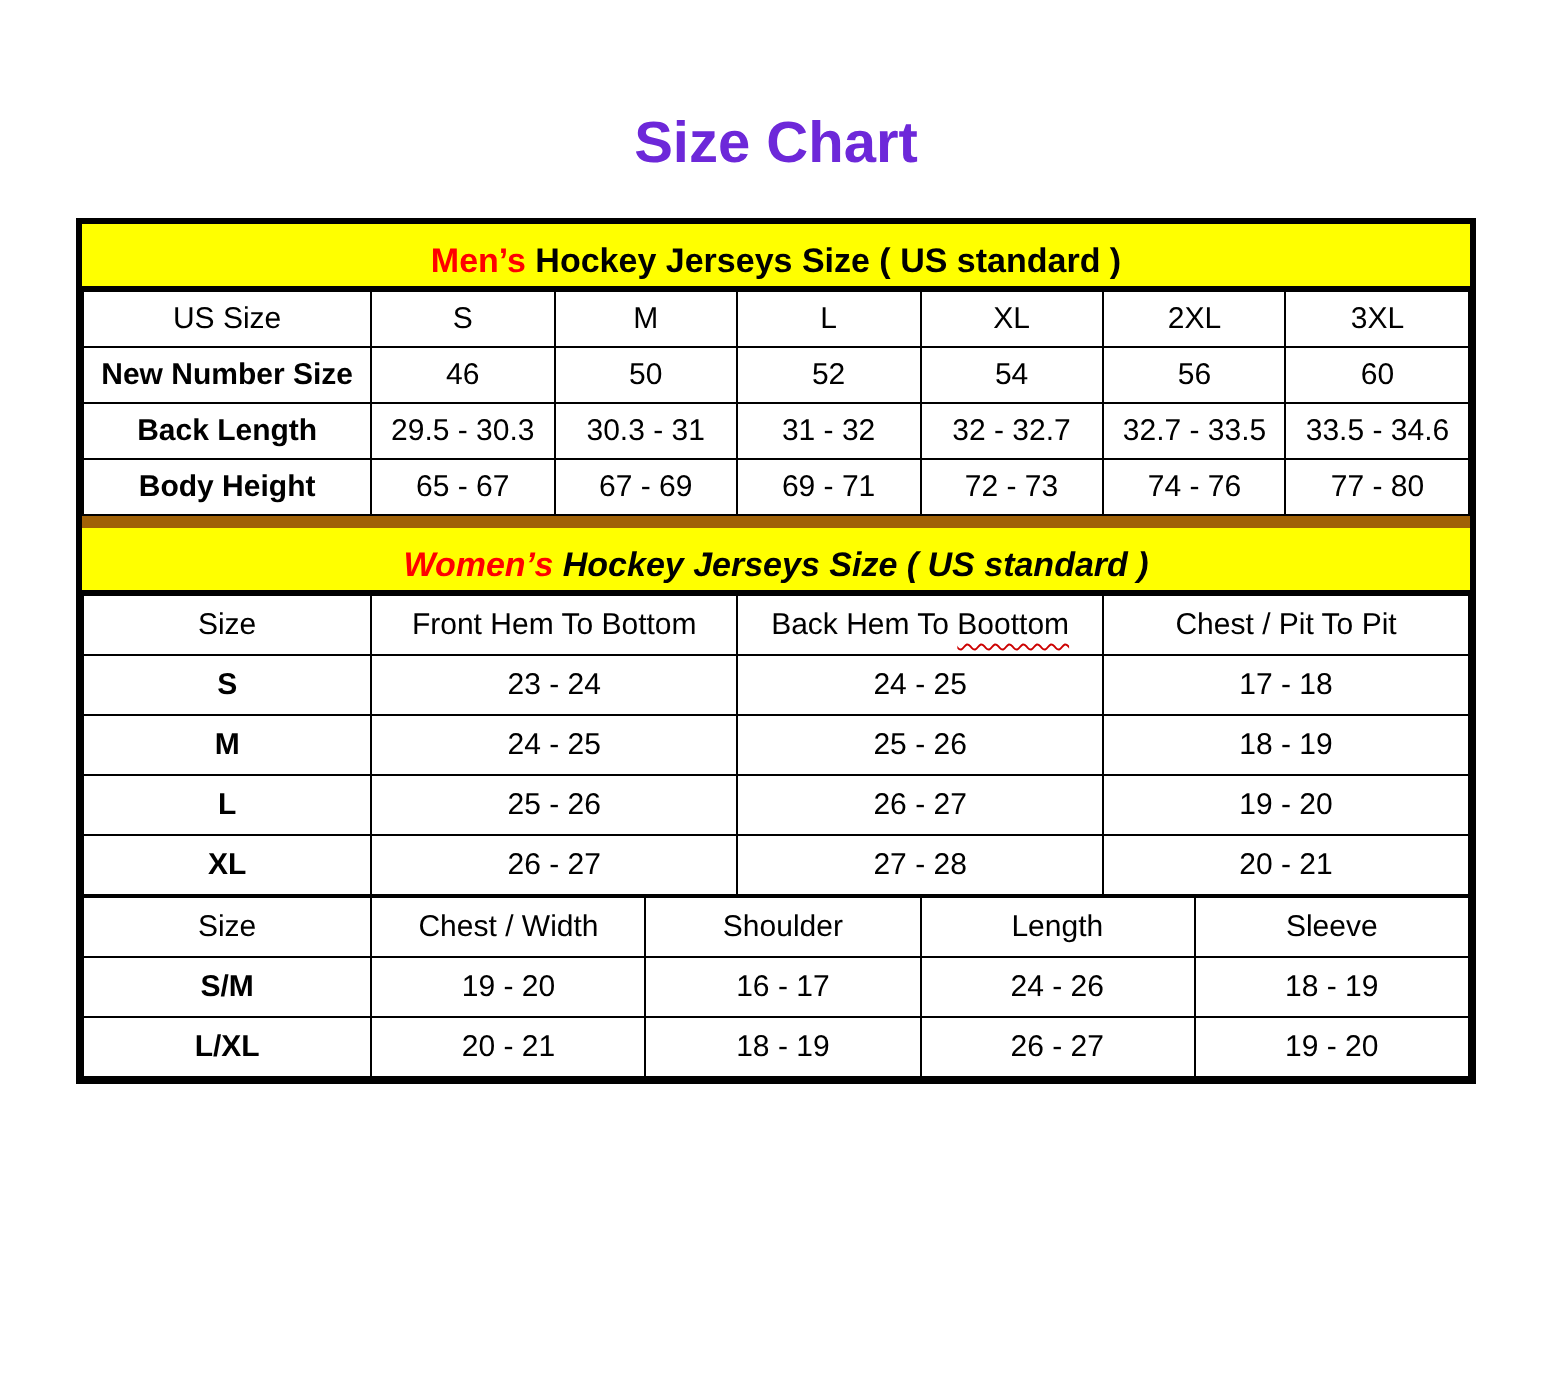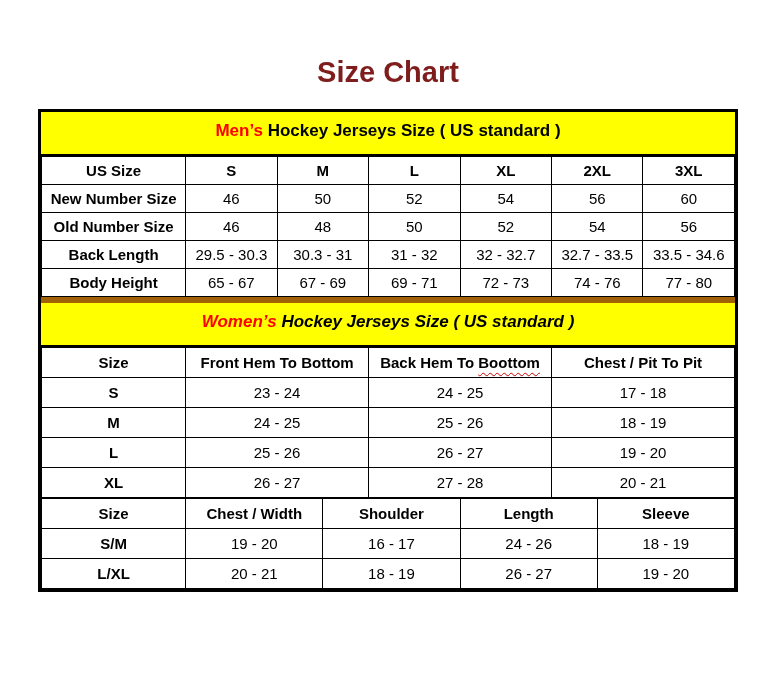--- a/index.html
+++ b/index.html
@@ -10,35 +10,35 @@
     height: 692px;
     font-family: "Liberation Sans", sans-serif;
     color: #000000;
     overflow: hidden;
   }
   h1.page-title {
     margin: 56px 0 20px 0;
     text-align: center;
     font-size: 29px;
     font-weight: bold;
-    color: #7f1d1d;
+    color: #6d28d9;
     letter-spacing: 0px;
   }
   .chart-wrap {
     width: 700px;
     margin: 0 auto;
     border: 3px solid #000000;
     box-sizing: border-box;
   }
   .band {
     background: #FFFF00;
     text-align: center;
     font-weight: bold;
     font-size: 17px;
-    padding: 9px 0 13px 0;
+    padding: 9px 0 2px 0;
     border-bottom: 2px solid #000000;
   }
   section + section .band {
     border-top: 6px solid #a16207;
     font-style: italic;
   }
   section[data-table-id="youth"] .band { padding: 6px 0 5px 0; }
   .band .band-red { color: #FF0000; }
   table.size-table {
     width: 100%;
@@ -49,21 +49,21 @@
   table.size-table th,
   table.size-table td {
     border: 1px solid #000000;
     text-align: center;
     vertical-align: middle;
     padding: 4px 2px;
     height: 19px;
     overflow: hidden;
     white-space: nowrap;
   }
-  table.size-table thead th { font-weight: bold; }
+  table.size-table thead th { font-weight: normal; }
   col.label-col { width: 20.8%; }
   td.row-label { font-weight: bold; }
   section[data-table-id="womens"] td.row-label,
   section[data-table-id="youth"] td.row-label { font-weight: bold; }
   section[data-table-id="womens"] table.size-table th,
   section[data-table-id="womens"] table.size-table td,
   section[data-table-id="youth"] table.size-table th,
   section[data-table-id="youth"] table.size-table td { height: 21px; }
   .wavy {
     text-decoration: underline wavy #CC0000;
@@ -106,29 +106,20 @@
           <tr>
             <td class="row-label">New Number Size</td>
             <td>46</td>
             <td>50</td>
             <td>52</td>
             <td>54</td>
             <td>56</td>
             <td>60</td>
           </tr>
           <tr>
-            <td class="row-label">Old Number Size</td>
-            <td>46</td>
-            <td>48</td>
-            <td>50</td>
-            <td>52</td>
-            <td>54</td>
-            <td>56</td>
-          </tr>
-          <tr>
             <td class="row-label">Back Length</td>
             <td>29.5 - 30.3</td>
             <td>30.3 - 31</td>
             <td>31 - 32</td>
             <td>32 - 32.7</td>
             <td>32.7 - 33.5</td>
             <td>33.5 - 34.6</td>
           </tr>
           <tr>
             <td class="row-label">Body Height</td>

